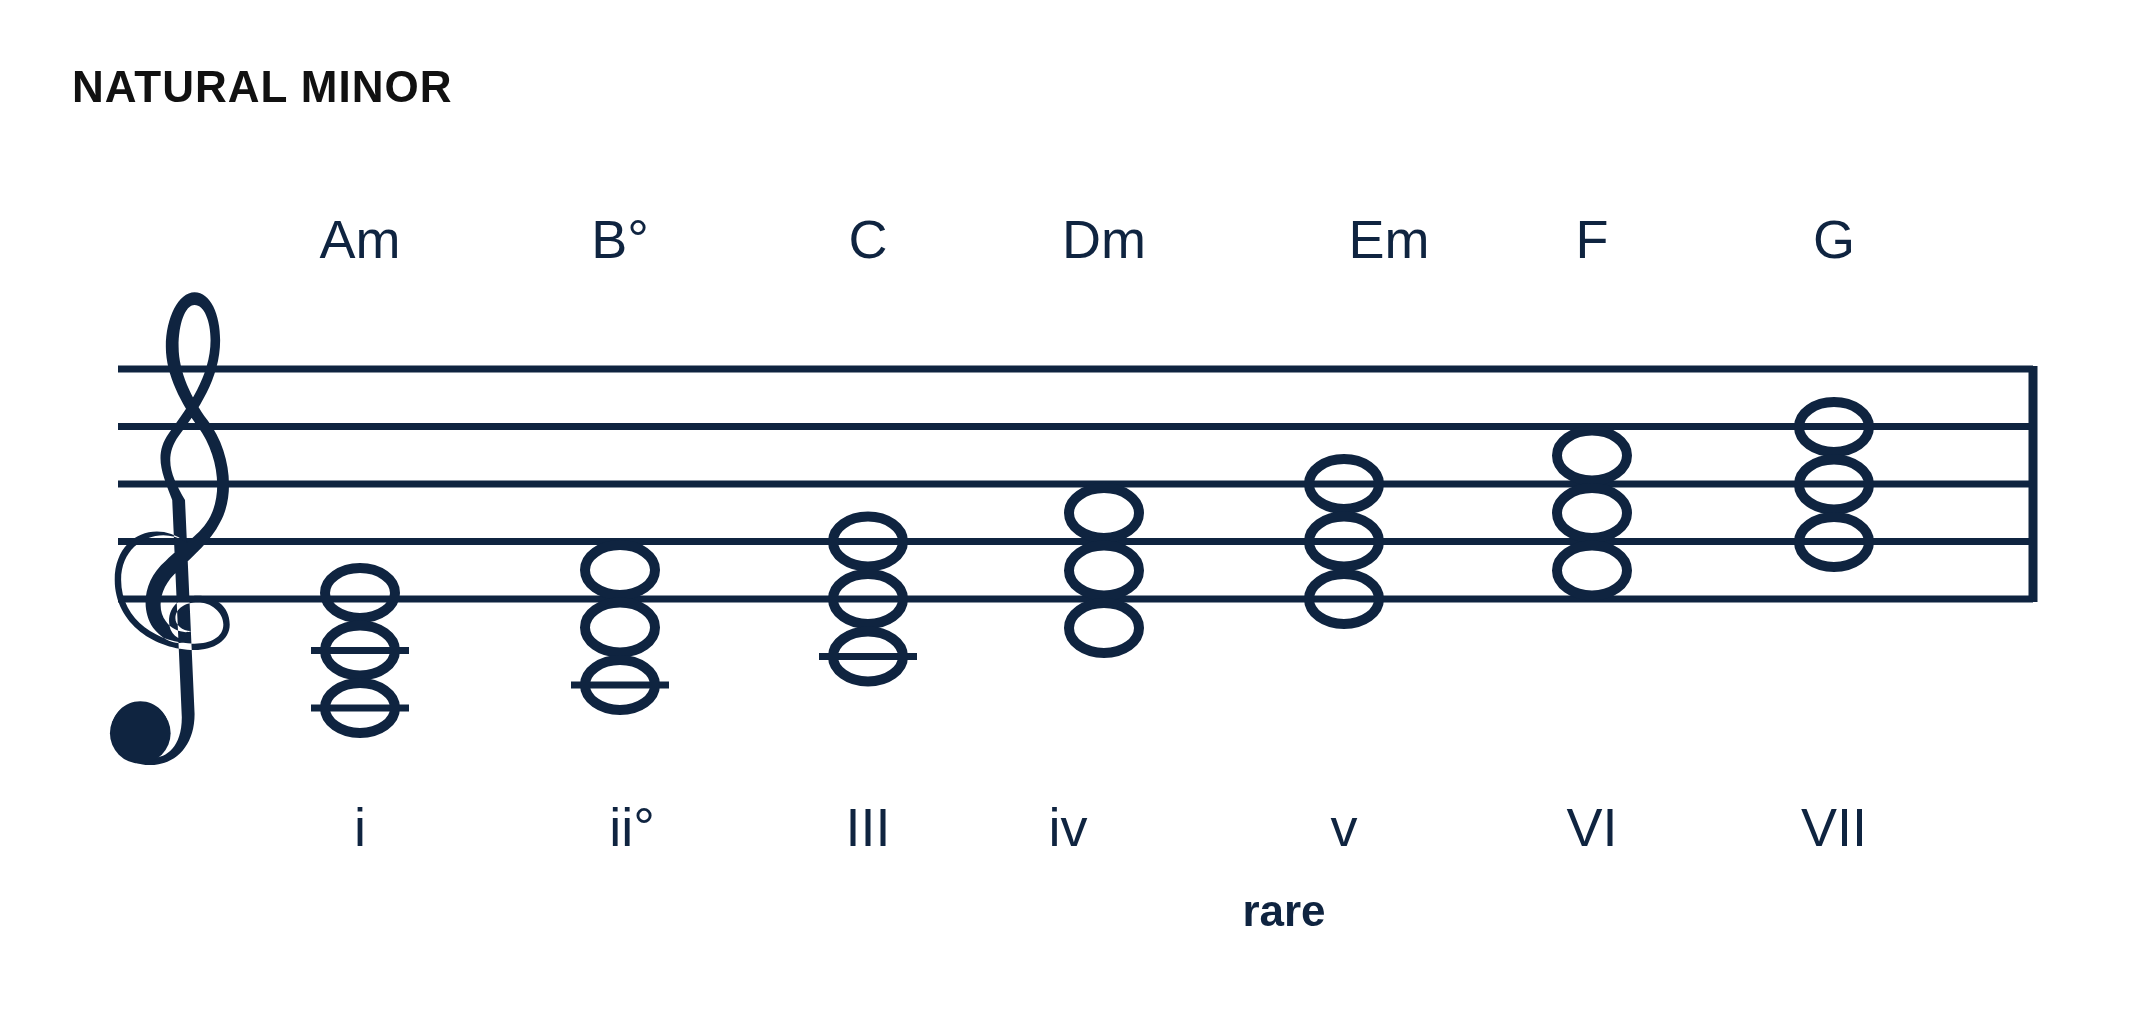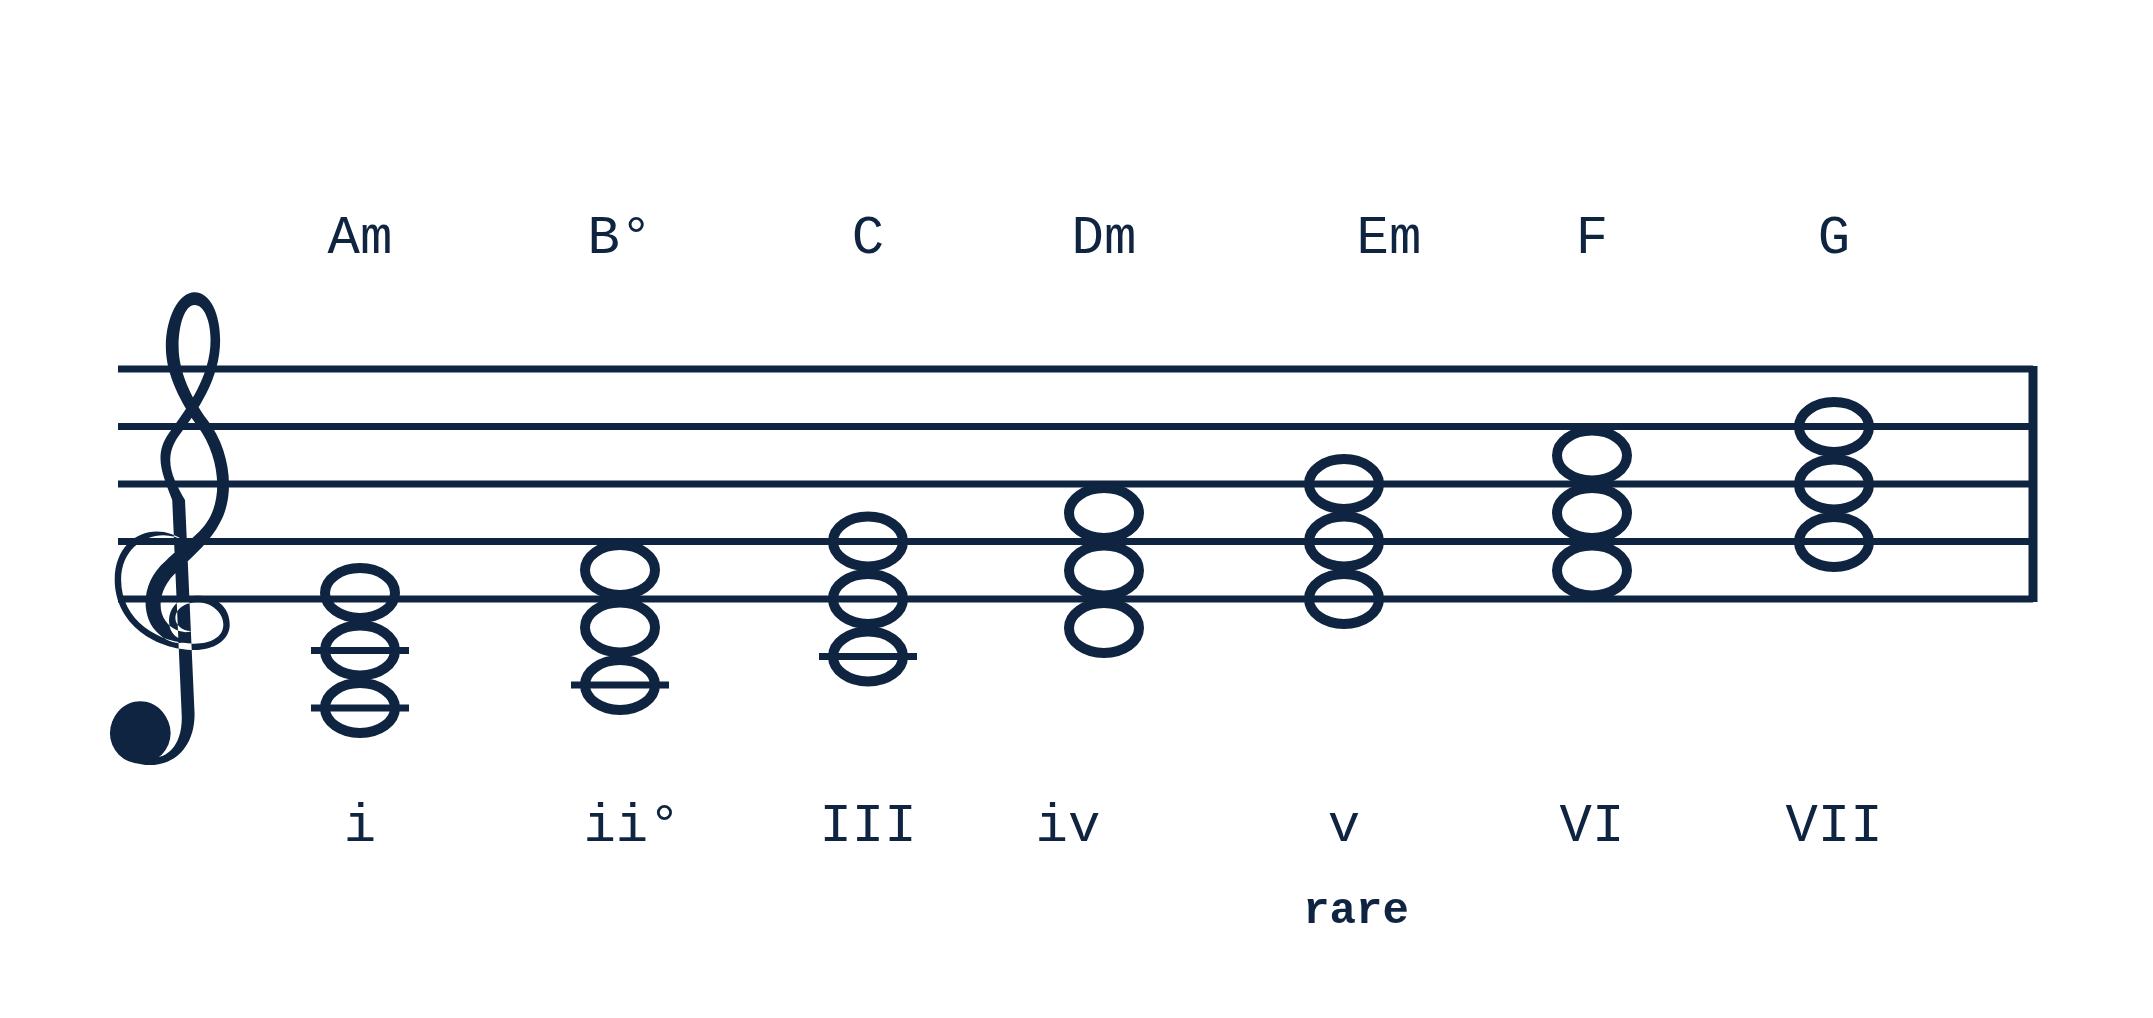--- a/index.html
+++ b/index.html
@@ -40,21 +40,21 @@
     height: 1018px;
     display: block;
   }
   .chord-label,
   .numeral-label,
   .rare-label {
     position: absolute;
     transform: translateX(-50%);
     white-space: nowrap;
     color: #0F2440;
-    font-family: Liberation Mono, monospace;
+    font-family: Liberation Sans, sans-serif;
   }
   .chord-label {
     top: 208px;
     font-size: 54px;
     font-weight: normal;
     letter-spacing: 0px;
   }
   .numeral-label {
     top: 796px;
     font-size: 54px;
@@ -64,20 +64,21 @@
     top: 886px;
     font-size: 44px;
     font-weight: bold;
   }
 </style>
 </head>
 <body>
 
 <div id="stage">
 
+  <div class="title">NATURAL MINOR</div>
 
   <svg class="score" viewBox="0 0 2153 1018" xmlns="http://www.w3.org/2000/svg">
     <g id="staff-lines" stroke="#0F2440" stroke-width="7" stroke-linecap="butt">
         <line x1="118" x2="2033" y1="369" y2="369"></line>
         <line x1="118" x2="2033" y1="426.5" y2="426.5"></line>
         <line x1="118" x2="2033" y1="484" y2="484"></line>
         <line x1="118" x2="2033" y1="541.5" y2="541.5"></line>
         <line x1="118" x2="2033" y1="599" y2="599"></line>
       </g>
     <g id="barline-group" stroke="#0F2440" stroke-width="9">
@@ -126,18 +127,18 @@
       <div class="chord-label" style="left: 1344px; margin-left: 45px;">Em</div>
       <div class="chord-label" style="left: 1592px;">F</div>
       <div class="chord-label" style="left: 1834px;">G</div>
     </div>
   <div id="numeral-labels">
       <div class="numeral-label" style="left: 360px;">i</div>
       <div class="numeral-label" style="left: 592px; margin-left: 40px;">ii°</div>
       <div class="numeral-label" style="left: 868px; text-align: center;">III</div>
       <div class="numeral-label" style="left: 1068px;">iv</div>
       <div class="numeral-label" style="left: 1344px;">v</div>
-      <div class="rare-label" style="left: 1356px;">rare</div>
+      <div class="rare-label" style="left: 1284px;">rare</div>
       <div class="numeral-label" style="left: 1592px;">VI</div>
       <div class="numeral-label" style="left: 1834px;">VII</div>
     </div>
 
 </div>
 
 </body></html>

